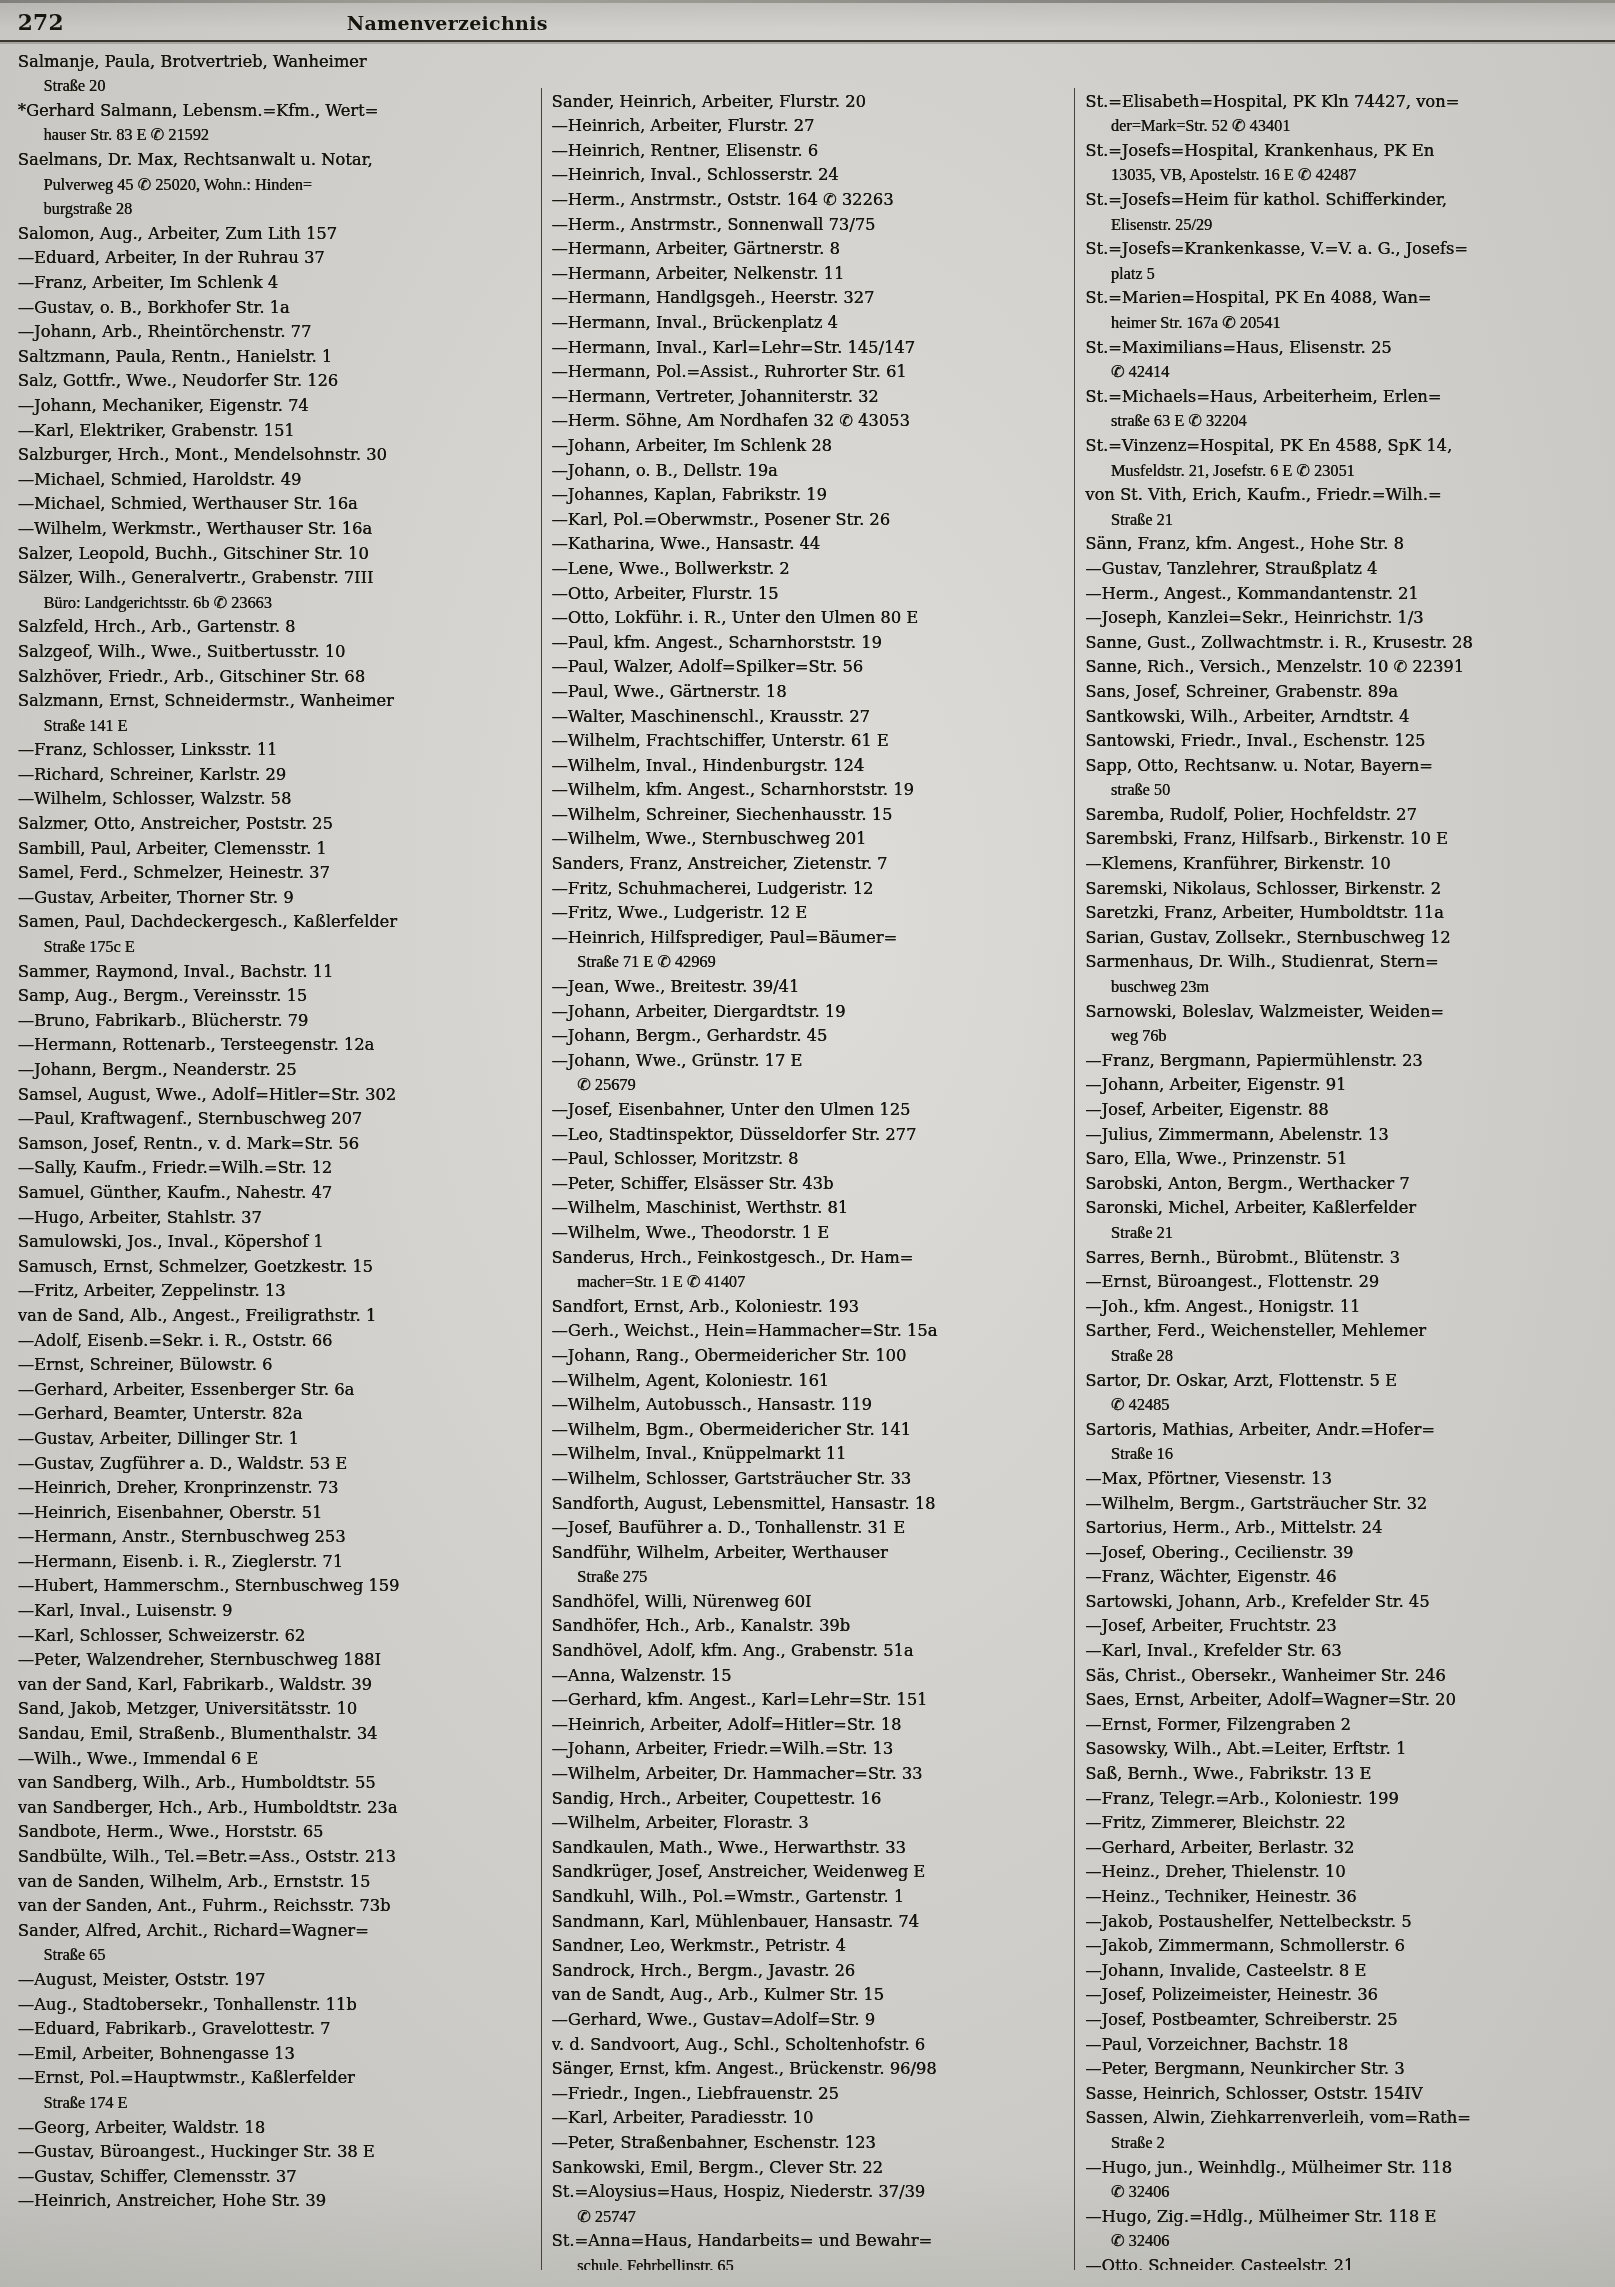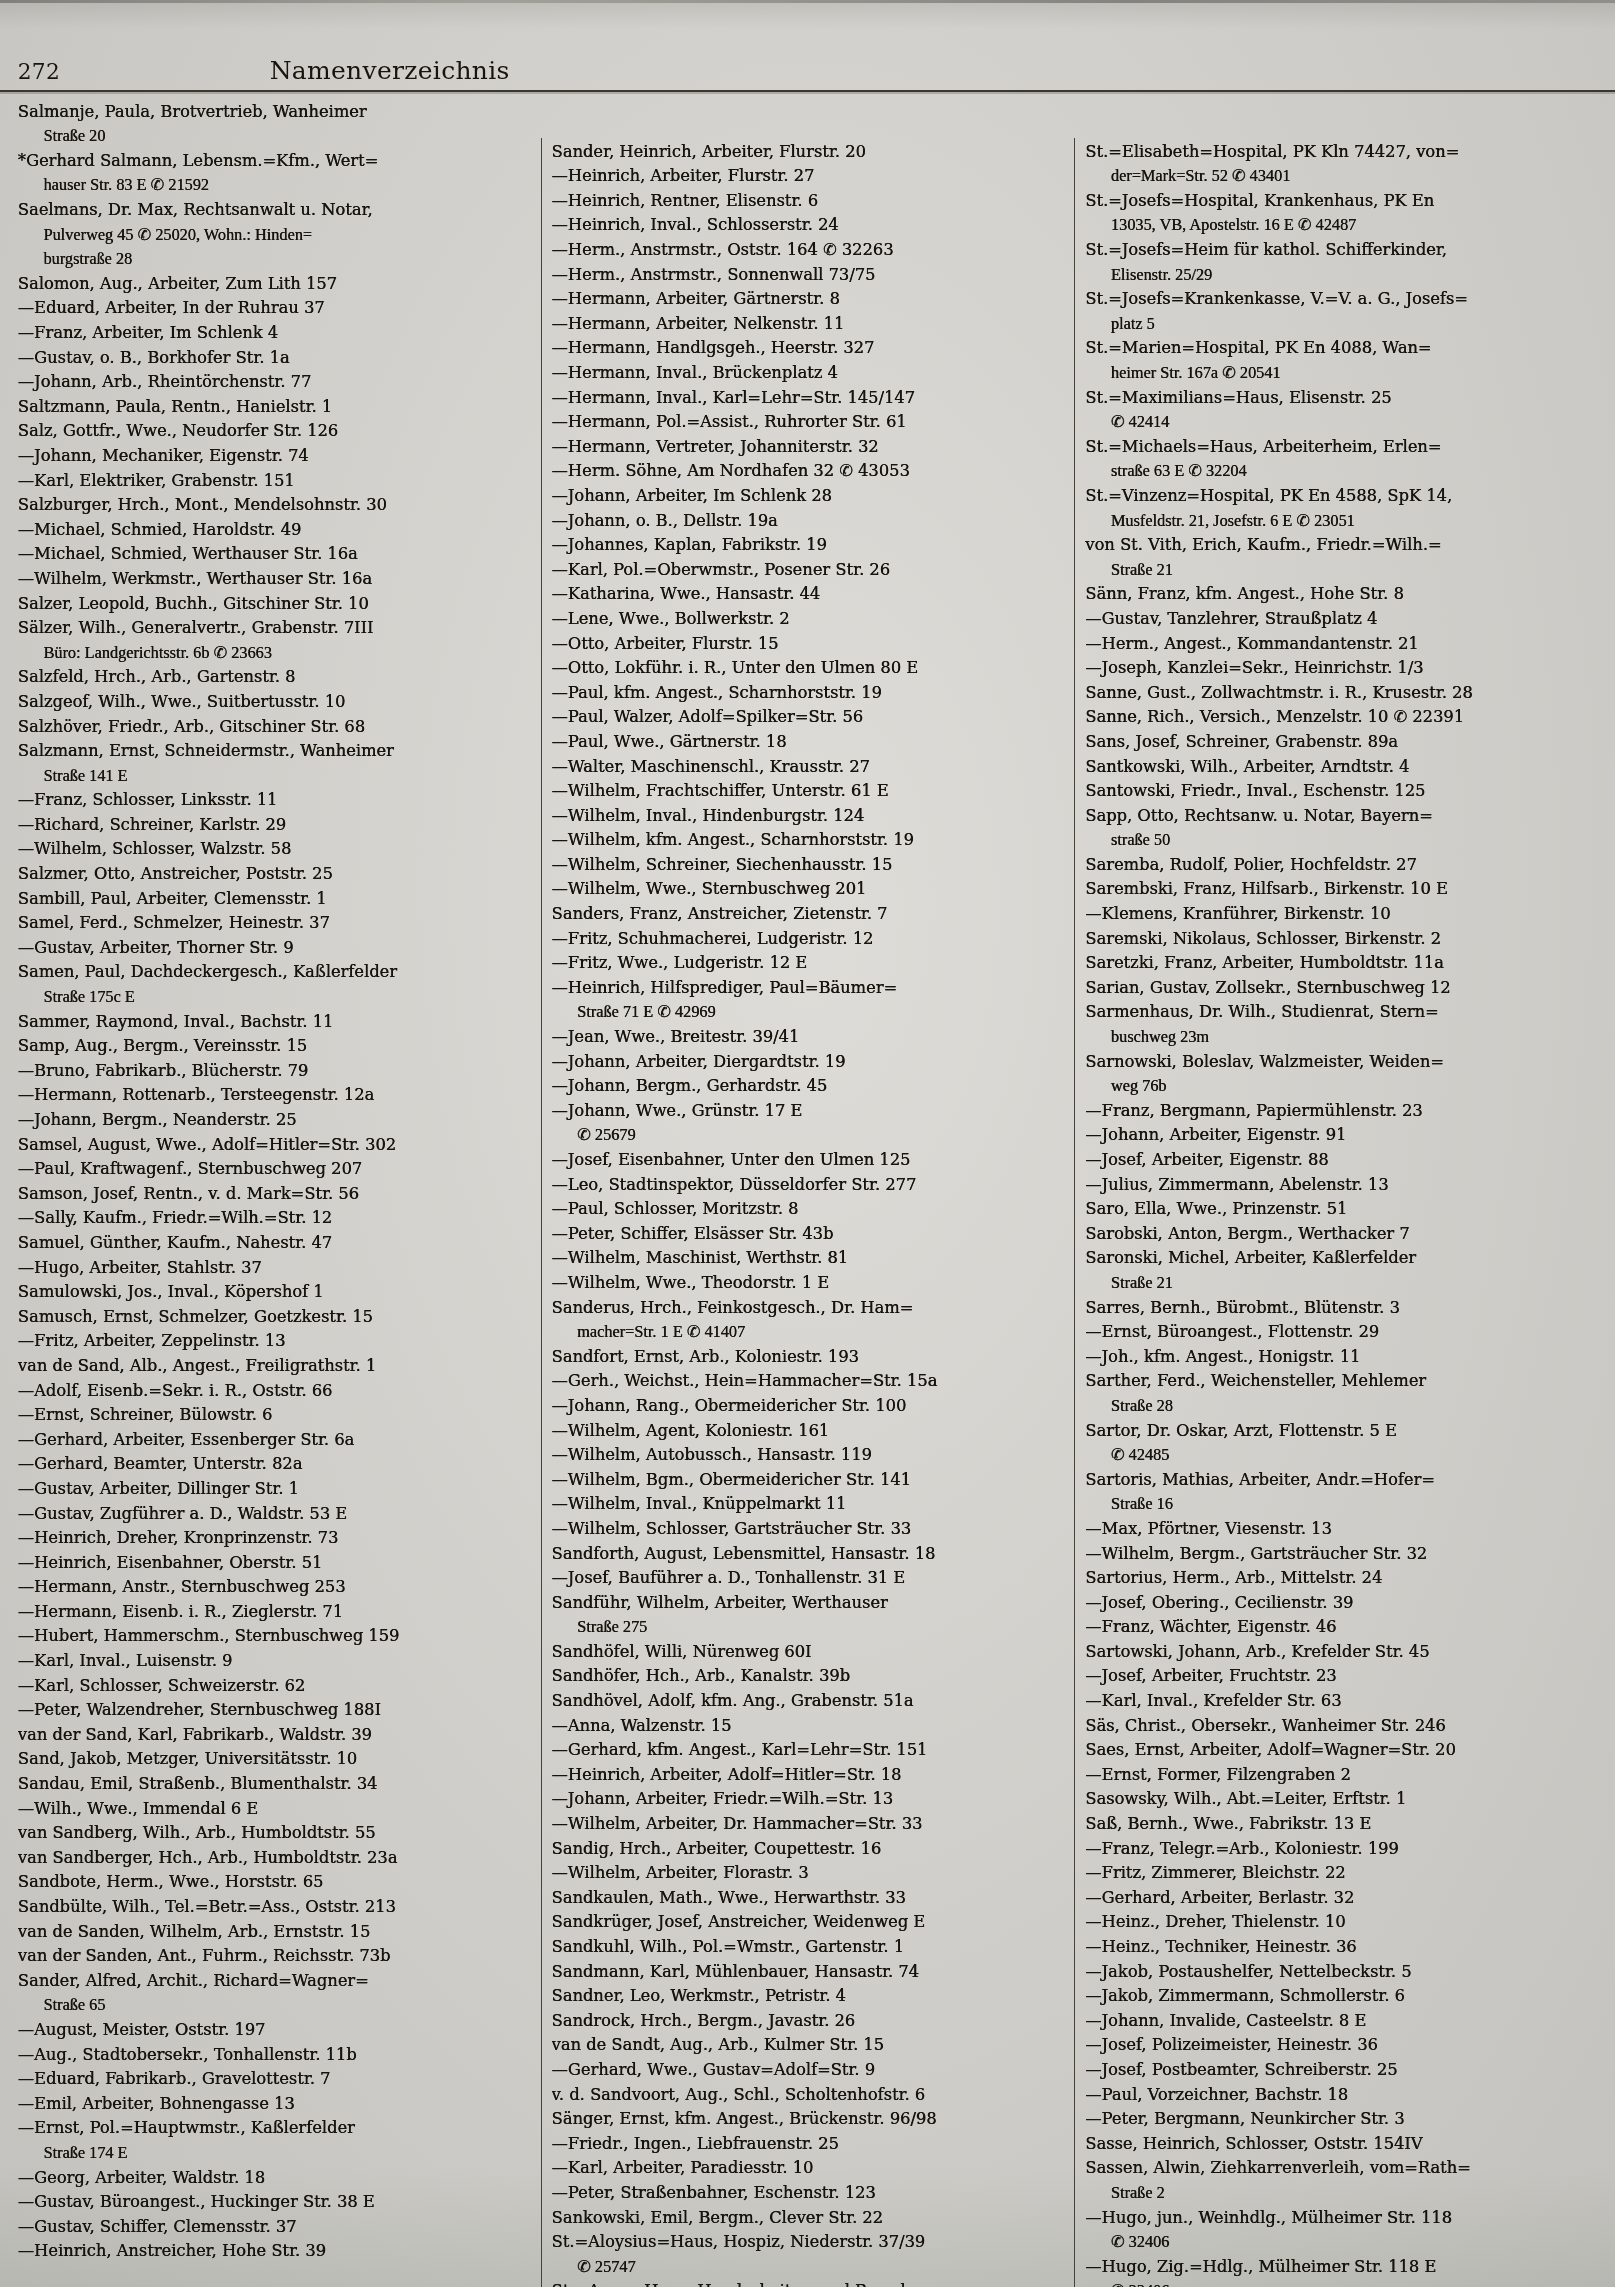--- a/index.html
+++ b/index.html
@@ -18,27 +18,28 @@
   .page::before{
     content:"";position:absolute;left:0;top:0;width:100%;height:3px;
     background:linear-gradient(90deg,#55534c,#8a887f 30%,#55534c 70%,#706e66);
     opacity:.55;
   }
   .page-header{
     display:flex;align-items:baseline;
     padding:9.9px 17.7px 4.9px 17.7px;
     border-bottom:2px solid #3a372e;
     box-shadow:0 2px 0 rgba(58,55,46,.25);
-    font-weight:normal;
+    font-weight:bold;
     font-size:20.7px;
     letter-spacing:0.3px;
+    gap:38px;
   }
   .page-header .pagenum{flex:0 0 177px;text-align:left;font-size:21.7px;}
   .page-header .range{flex:1;text-align:center;font-size:20.7px;}
-  .page-header .section{flex:0 0 315px;text-align:right;font-size:25px;margin-top:46px;}
+  .page-header .section{flex:0 0 315px;text-align:right;font-size:19px;}
   .columns{
     display:flex;
     padding:5.9px 7.9px 0 7.9px;
     height:calc(2287px - 59px);
     box-sizing:border-box;
   }
   .col{
     flex:1 1 0;
     padding:2px 7.9px 0 9.9px;
     font-size:16.3px;

